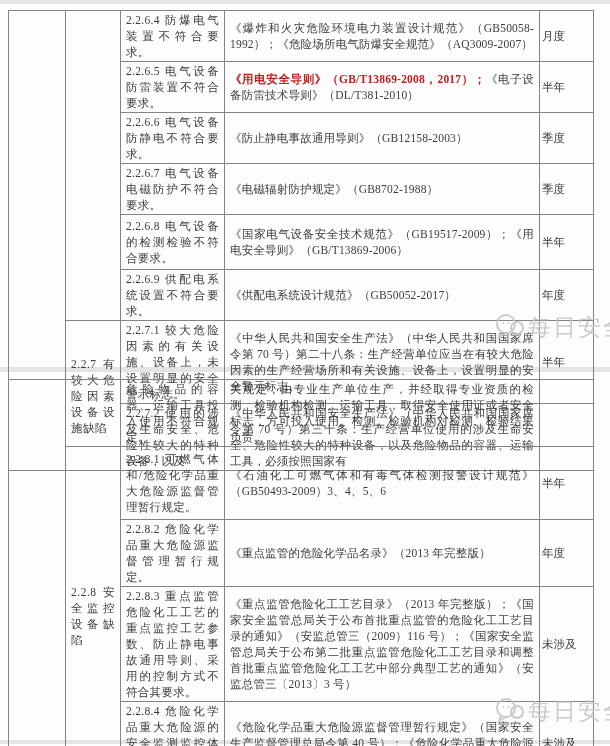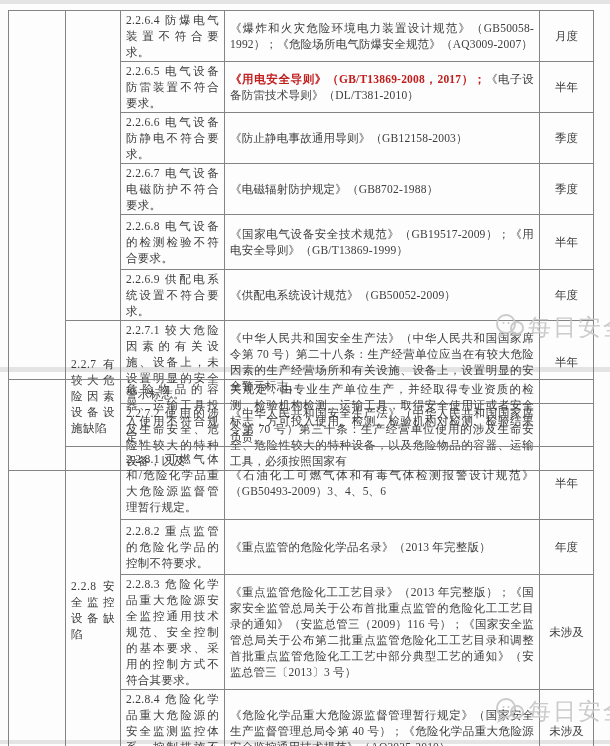--- a/index.html
+++ b/index.html
@@ -21,21 +21,21 @@
   #table1{top:10px;padding-left:14px;}
   #table2{top:379px;}
   td{
     border:1px solid #848484;vertical-align:middle;
     padding:1px 5px;overflow:hidden;background:transparent;
   }
   .c-blank{padding:0;}
   .c-cat{text-align:justify;letter-spacing:0.5px;}
   .c-item{text-align:justify;letter-spacing:0.3px;}
   .c-basis{text-align:justify;letter-spacing:0.2px;}
-  .c-freq{text-align:center;padding:1px 2px;}
+  .c-freq{text-align:left;padding:1px 2px;}
   .red{color:#c01d1d;font-weight:bold;}
 
   
   .t1r0{height:33px;} .t1r1{height:35px;} .t1r2{height:37px;border-radius:16px;} .t1r3{height:35px;}
   .t1r4{height:55px;} .t1r5{height:33px;} .t1r6{height:76px;} .t1r7{height:50px;}
   
   .t2r0{height:53px;} .t2r1{height:73px;} .t2r2{height:55px;} .t2r3{height:102px;}
   .t2r4{height:74px;}
 
   .watermark{
@@ -81,26 +81,26 @@
     <td class="c-basis">《防止静电事故通用导则》（GB12158-2003）</td>
     <td class="c-freq">季度</td>
   </tr>
   <tr class="t1r3">
     <td class="c-item">2.2.6.7 电气设备电磁防护不符合要求。</td>
     <td class="c-basis">《电磁辐射防护规定》（GB8702-1988）</td>
     <td class="c-freq">季度</td>
   </tr>
   <tr class="t1r4">
     <td class="c-item">2.2.6.8 电气设备的检测检验不符合要求。</td>
-    <td class="c-basis">《国家电气设备安全技术规范》（GB19517-2009）；《用电安全导则》（GB/T13869-1999）</td>
+    <td class="c-basis">《国家电气设备安全技术规范》（GB19517-2009）；《用电安全导则》（GB/T13869-2006）</td>
     <td class="c-freq">半年</td>
   </tr>
   <tr class="t1r5">
     <td class="c-item">2.2.6.9 供配电系统设置不符合要求。</td>
-    <td class="c-basis">《供配电系统设计规范》（GB50052-2009）</td>
+    <td class="c-basis">《供配电系统设计规范》（GB50052-2017）</td>
     <td class="c-freq">年度</td>
   </tr>
   <tr class="t1r6">
     <td class="c-cat" rowspan="2">2.2.7 有较大危险因素设备设施缺陷</td>
     <td class="c-item">2.2.7.1 较大危险因素的有关设施、设备上，未设置明显的安全警示标志。</td>
     <td class="c-basis">《中华人民共和国安全生产法》（中华人民共和国国家席令第 70 号）第二十八条：生产经营单位应当在有较大危险因素的生产经营场所和有关设施、设备上，设置明显的安全警示标志。</td>
     <td class="c-freq">半年</td>
   </tr>
   <tr class="t1r7">
     <td class="c-item">2.2.7.2 使用的涉及生命安全、危险性较大的特种设备，以及</td>
@@ -126,26 +126,26 @@
     <td class="c-basis">关规定，由专业生产单位生产，并经取得专业资质的检测、检验机构检测、运输工具，取得安全使用证或者安全标志，方可投入使用。检测、检验机构对检测、检验结果负责。</td>
     <td class="c-freq"></td>
   </tr>
   <tr class="t2r1">
     <td class="c-cat" rowspan="4">2.2.8 安全监控设备缺陷</td>
     <td class="c-item">2.2.8.1 可燃气体和/危险化学品重大危险源监督管理暂行规定。</td>
     <td class="c-basis">《石油化工可燃气体和有毒气体检测报警设计规范》（GB50493-2009）3、4、5、6</td>
     <td class="c-freq">半年</td>
   </tr>
   <tr class="t2r2">
-    <td class="c-item">2.2.8.2 重点监管的危险化学品的控制不符要求。</td>
+    <td class="c-item">2.2.8.2 危险化学品重大危险源监督管理暂行规定。</td>
     <td class="c-basis">《重点监管的危险化学品名录》（2013 年完整版）</td>
     <td class="c-freq">年度</td>
   </tr>
   <tr class="t2r3">
-    <td class="c-item">2.2.8.3 危险化学品重大危险源安全监控通用技术规范、安全控制的基本要求、采用的控制方式不符合其要求。</td>
+    <td class="c-item">2.2.8.3 重点监管危险化工工艺的重点监控工艺参数、防止静电事故通用导则、采用的控制方式不符合其要求。</td>
     <td class="c-basis">《重点监管危险化工工艺目录》（2013 年完整版）；《国家安全监管总局关于公布首批重点监管的危险化工工艺目录的通知》（安监总管三（2009）116 号）；《国家安全监管总局关于公布第二批重点监管危险化工工艺目录和调整首批重点监管危险化工工艺中部分典型工艺的通知》（安监总管三〔2013〕3 号）</td>
     <td class="c-freq">未涉及</td>
   </tr>
   <tr class="t2r4">
     <td class="c-item">2.2.8.4 危险化学品重大危险源的安全监测监控体系，控制措施不符合要求。</td>
     <td class="c-basis">《危险化学品重大危险源监督管理暂行规定》（国家安全生产监督管理总局令第 40 号）；《危险化学品重大危险源安全监控通用技术规范》（AQ3035-2010）</td>
     <td class="c-freq">未涉及</td>
   </tr>
 </tbody>
   </table>

